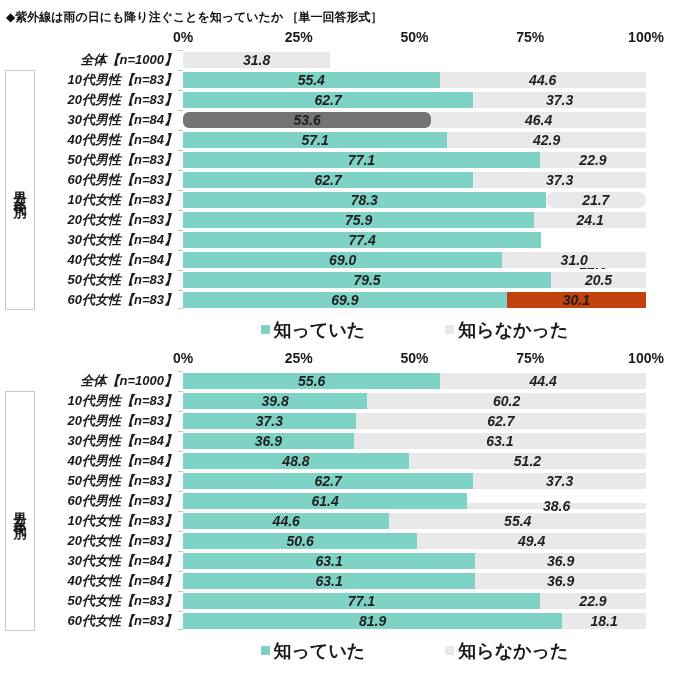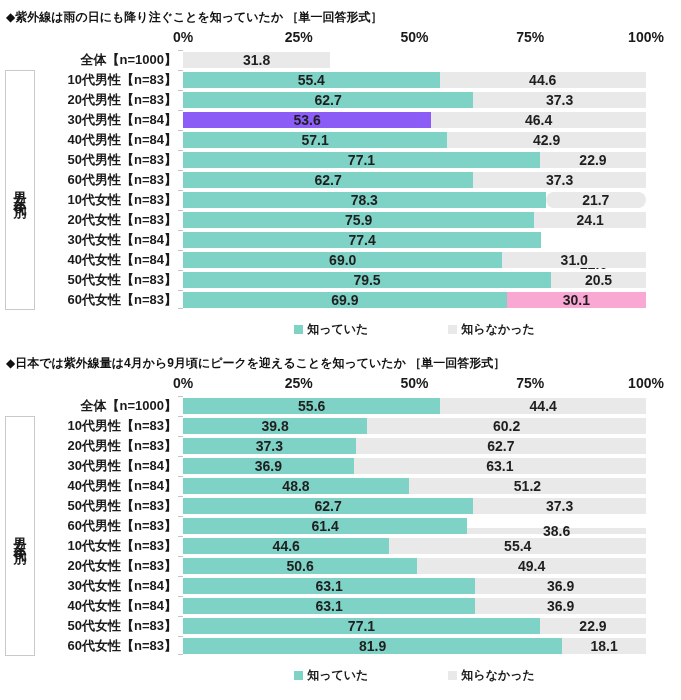--- a/index.html
+++ b/index.html
@@ -62,20 +62,21 @@
     font-size: 13px;
     font-weight: bold;
     letter-spacing: 3px;
     line-height: 1;
   }
   .rows { position: relative; }
   .row {
     display: flex;
     align-items: center;
     height: 20px;
+    font-style: italic;
   }
   .row-label {
     width: 183px;
     box-sizing: border-box;
     text-align: right;
     padding-right: 6px;
     font-size: 13px;
     font-weight: bold;
     white-space: nowrap;
   }
@@ -119,21 +120,21 @@
     align-items: center;
     gap: 80px;
     margin: 11px 0 12px 183px;
     width: 463px;
     height: 17px;
   }
   .legend-item {
     display: flex;
     align-items: center;
     gap: 4px;
-    font-size: 12px;
+    font-size: 18px;
     font-weight: bold;
   }
   .legend-swatch {
     width: 9px;
     height: 9px;
     display: inline-block;
   }
 </style>
 </head>
 <body>
@@ -180,21 +181,21 @@
                 <span class="bar-value">62.7</span>
               </div>
               <div class="seg" style="width: 37.3%; background: rgb(233, 233, 233);">
                 <span class="bar-value">37.3</span>
               </div>
             </div>
           </div>
           <div class="row">
             <div class="row-label">30代男性【n=84】</div>
             <div class="bar-track">
-              <div class="seg" style="width: 53.6%; background: #8b5cf6;">
+              <div class="seg" style="width: 53.6%; background: #737373; border-radius: 6px;">
                 <span class="bar-value">53.6</span>
               </div>
               <div class="seg" style="width: 46.4%; background: rgb(233, 233, 233);">
                 <span class="bar-value">46.4</span>
               </div>
             </div>
           </div>
           <div class="row">
             <div class="row-label">40代男性【n=84】</div>
             <div class="bar-track">
@@ -282,41 +283,40 @@
                 <span class="bar-value">20.5</span>
               </div>
             </div>
           </div>
           <div class="row">
             <div class="row-label">60代女性【n=83】</div>
             <div class="bar-track">
               <div class="seg" style="width: 69.9%; background: rgb(127, 210, 198);">
                 <span class="bar-value">69.9</span>
               </div>
-              <div class="seg" style="width: 30.1%; background: #f9a8d4;">
+              <div class="seg" style="width: 30.1%; background: #c2410c;">
                 <span class="bar-value">30.1</span>
               </div>
             </div>
           </div>
         </div>
     </div>
     <div class="legend">
         <div class="legend-item">
           <span class="legend-swatch" style="background: rgb(127, 210, 198);"></span>
           <span class="legend-label">知っていた</span>
         </div>
         <div class="legend-item">
           <span class="legend-swatch" style="background: rgb(233, 233, 233);"></span>
           <span class="legend-label">知らなかった</span>
         </div>
       </div>
   </section>
 
   <section class="chart-section">
-    <div class="chart-title">◆日本では紫外線量は4月から9月頃にピークを迎えることを知っていたか ［単一回答形式］</div>
     <div class="axis">
         <span class="axis-tick" style="left: 0%;">0%</span>
         <span class="axis-tick" style="left: 25%;">25%</span>
         <span class="axis-tick" style="left: 50%;">50%</span>
         <span class="axis-tick" style="left: 75%;">75%</span>
         <span class="axis-tick" style="left: 100%;">100%</span>
       </div>
     <div class="plot">
       <div class="group-box">
         <span class="group-label">男女・年代別</span>

